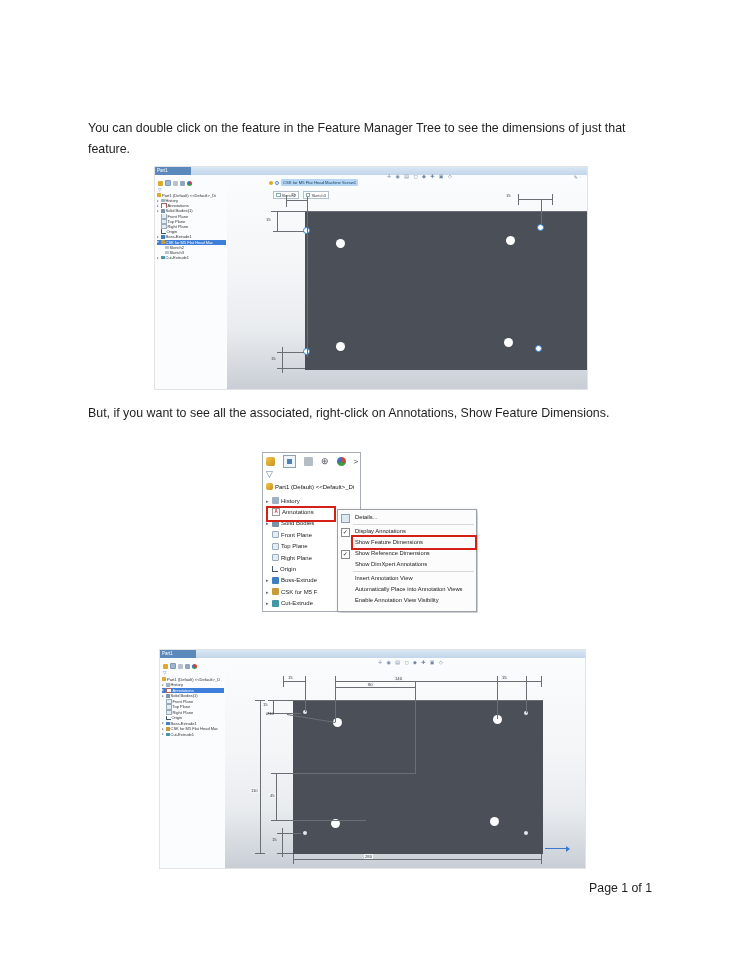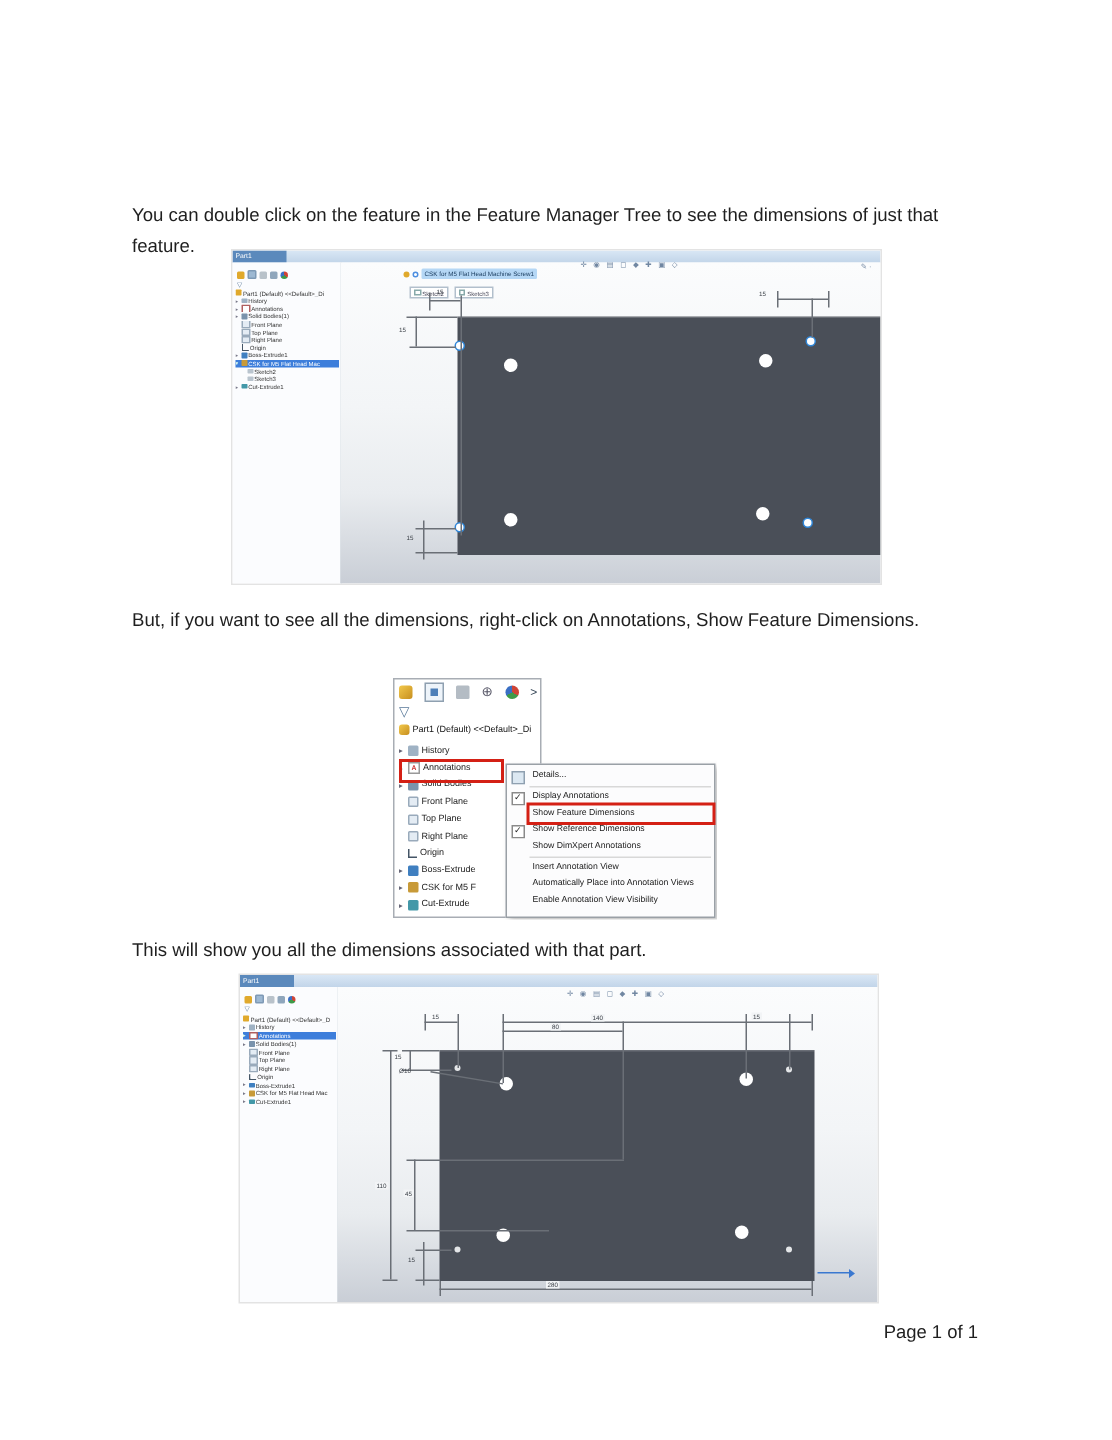--- a/index.html
+++ b/index.html
@@ -60,21 +60,21 @@
   .msep{height:1px;background:#d8d8d8;margin:1px 2px 1px 15px;}
   .cb{position:absolute;left:3px;top:2px;width:6.5px;height:6.5px;border:1px solid #8a8a8a;background:#fff;
       font-size:6px;line-height:6px;text-align:center;color:#222;}
   .dicon{position:absolute;left:3px;top:2px;width:6.5px;height:6.5px;border:1px solid #8fa0b0;background:#dce8f2;}
 </style>
 </head>
 <body>
 
 <div class="page">
 
-  <div class="para" style="top:118px;margin-top:15px;">You can double click on the feature in the Feature Manager Tree to see the dimensions of just that feature.</div>
+  <div class="para" style="top:118px;">You can double click on the feature in the Feature Manager Tree to see the dimensions of just that feature.</div>
 
   <div class="shot" style="left:155px;top:167px;width:432px;height:222px;">
     <div class="titlebar"></div>
     <div class="titlechip">Part1</div>
 
     <div class="panel" style="left:0;top:8px;width:72px;height:214px;">
       <div class="tabrow" style="left:3px;top:5px;">
         <span class="mini-ic" style="background:#e0a92c;"></span>
         <span class="mini-ic" style="background:#9db8d2;border:1px solid #7e99b5;width:4px;height:4px;"></span>
         <span class="mini-ic" style="background:#b9c2ca;"></span>
@@ -190,21 +190,21 @@
     <div class="ln" style="left:363px;top:27px;width:1px;height:11px;"></div>
     <div class="ln" style="left:397px;top:27px;width:1px;height:11px;"></div>
     <div class="ln" style="left:385.5px;top:32px;width:1px;height:26px;"></div>
     <span class="dim" style="left:351px;top:26px;">15</span>
     <div class="ln" style="left:127px;top:180px;width:1px;height:26px;"></div>
     <div class="ln" style="left:122px;top:185px;width:27px;height:1px;"></div>
     <div class="ln" style="left:122px;top:201px;width:28px;height:1px;"></div>
     <span class="dim" style="left:116px;top:189px;">15</span>
   </div>
 
-  <div class="para" style="top:403px;">But, if you want to see all the dimensions, right-click on Annotations, Show Feature Dimensions.</div>
+  <div class="para" style="top:403px;">But, if you want to see all the associated, right-click on Annotations, Show Feature Dimensions.</div>
 
   <div class="shot" style="left:262px;top:452px;width:216px;height:161px;box-shadow:none;background:transparent;">
     <div class="s2panel">
       <div class="s2tabs">
         <span class="t-gold"></span>
         <span class="t-prop">
             <i></i>
           </span>
         <span class="t-conf"></span>
         <span class="t-dimx">⊕</span>
@@ -279,21 +279,20 @@
       <div class="mrow"><span class="cb">✓</span><span>Show Reference Dimensions</span></div>
       <div class="mrow"><span>Show DimXpert Annotations</span></div>
       <div class="msep"></div>
       <div class="mrow"><span>Insert Annotation View</span></div>
       <div class="mrow"><span>Automatically Place into Annotation Views</span></div>
       <div class="mrow"><span>Enable Annotation View Visibility</span></div>
       <div class="redbox" style="left:13px;top:25px;width:122px;height:11px;"></div>
     </div>
   </div>
 
-  <div class="para" style="top:623px;">This will show you all the dimensions associated with that part.</div>
 
   <div class="shot" style="left:160px;top:650px;width:425px;height:218px;">
     <div class="titlebar"></div>
     <div class="titlechip">Part1</div>
 
     <div class="panel" style="left:0;top:8px;width:65px;height:210px;">
       <div class="tabrow" style="left:3px;top:5px;">
         <span class="mini-ic" style="background:#e0a92c;"></span>
         <span class="mini-ic" style="background:#9db8d2;border:1px solid #7e99b5;width:4px;height:4px;"></span>
         <span class="mini-ic" style="background:#b9c2ca;"></span>

